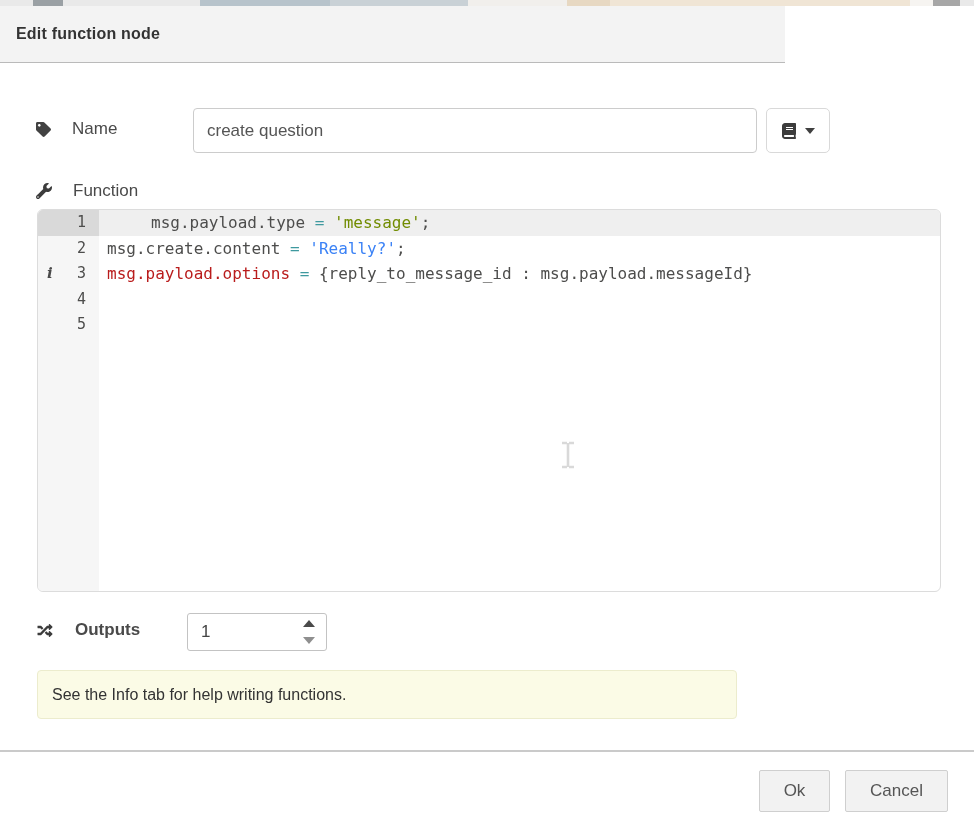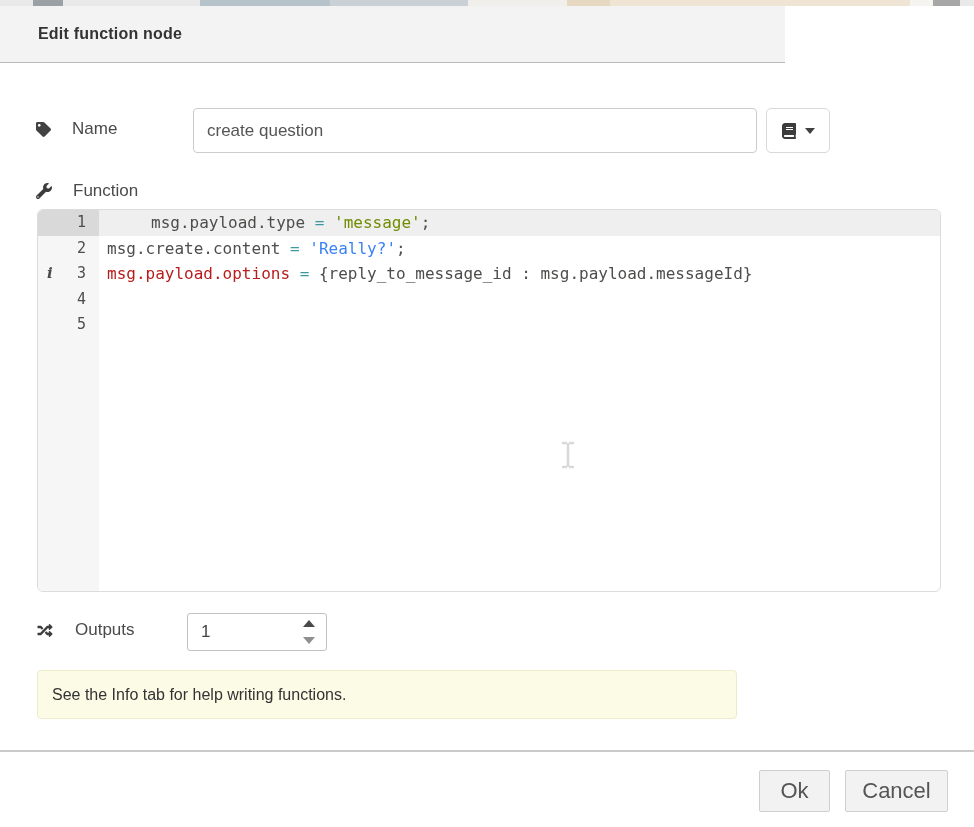--- a/index.html
+++ b/index.html
@@ -9,21 +9,21 @@
     -webkit-font-smoothing:antialiased;
   }
   
   #backdrop{position:absolute;left:0;top:0;width:974px;height:6px;background:#e9e9e9;}
   #backdrop .blk{position:absolute;top:0;height:6px;}
 
   
   #dlg-header{
     position:absolute;left:0;top:6px;width:785px;height:57px;background:#f3f3f3;
     border-bottom:1px solid #bababa;box-sizing:border-box;
-    display:flex;align-items:center;padding-left:38px;
+    display:flex;align-items:center;padding-left:16px;
   }
   #dlg-title{font-size:16px;font-weight:bold;color:#333;letter-spacing:.2px;}
 
   .field-label{
     position:absolute;display:flex;align-items:center;gap:21px;
     font-size:17px;color:#4a4a4a;
   }
   .field-label svg{flex:none;}
 
   
@@ -62,21 +62,21 @@
   .info-i{
     position:absolute;left:9px;top:0;font-family:"DejaVu Serif",serif;
     font-style:italic;font-weight:bold;color:#4a4a4a;font-size:15px;
   }
   .ccell{padding-left:8px;white-space:pre;color:#4d4d4c;}
 
   
   #text-cursor{position:absolute;left:521px;top:231px;pointer-events:none;}
 
   
-  #outputs-label{left:36px;top:620px;}
+  #outputs-label{left:36px;top:620px;font-weight:bold;}
   #outputs-spinner{
     position:absolute;left:187px;top:613px;width:140px;height:38px;box-sizing:border-box;
     border:1px solid #c3c3c3;border-radius:3px;background:#fff;
   }
   #outputs-input{
     position:absolute;left:0;top:0;width:100px;height:100%;border:none;outline:none;
     background:transparent;font-family:"Liberation Sans",sans-serif;font-size:17px;color:#444;
     padding:0 0 0 13px;box-sizing:border-box;
   }
   .spin-btns{position:absolute;right:1px;top:1px;bottom:1px;width:32px;display:flex;flex-direction:column;}
@@ -89,21 +89,21 @@
     position:absolute;left:37px;top:670px;width:700px;height:49px;box-sizing:border-box;
     background:#fbfbe6;border:1px solid #ececcd;border-radius:4px;
     display:flex;align-items:center;padding:0 14px;font-size:16px;color:#333;
   }
 
   
   #footer-divider{position:absolute;left:0;top:750px;width:974px;height:0;border-top:2px solid #cacaca;}
   .dlg-btn{
     position:absolute;top:770px;height:42px;box-sizing:border-box;
     background:#f2f2f2;border:1px solid #cfcfcf;border-radius:2px;
-    font-family:"Liberation Sans",sans-serif;font-size:22px;color:#555;
+    font-family:"Liberation Sans",sans-serif;font-size:17px;color:#555;
     display:flex;align-items:center;justify-content:center;cursor:pointer;
   }
   #ok-button{left:759px;width:71px;}
   #cancel-button{left:845px;width:103px;}
 </style>
 </head>
 <body>
 
 <div id="backdrop">
     <div class="blk" style="left: 0px; width: 33px; background: rgb(233, 233, 233);"></div>

